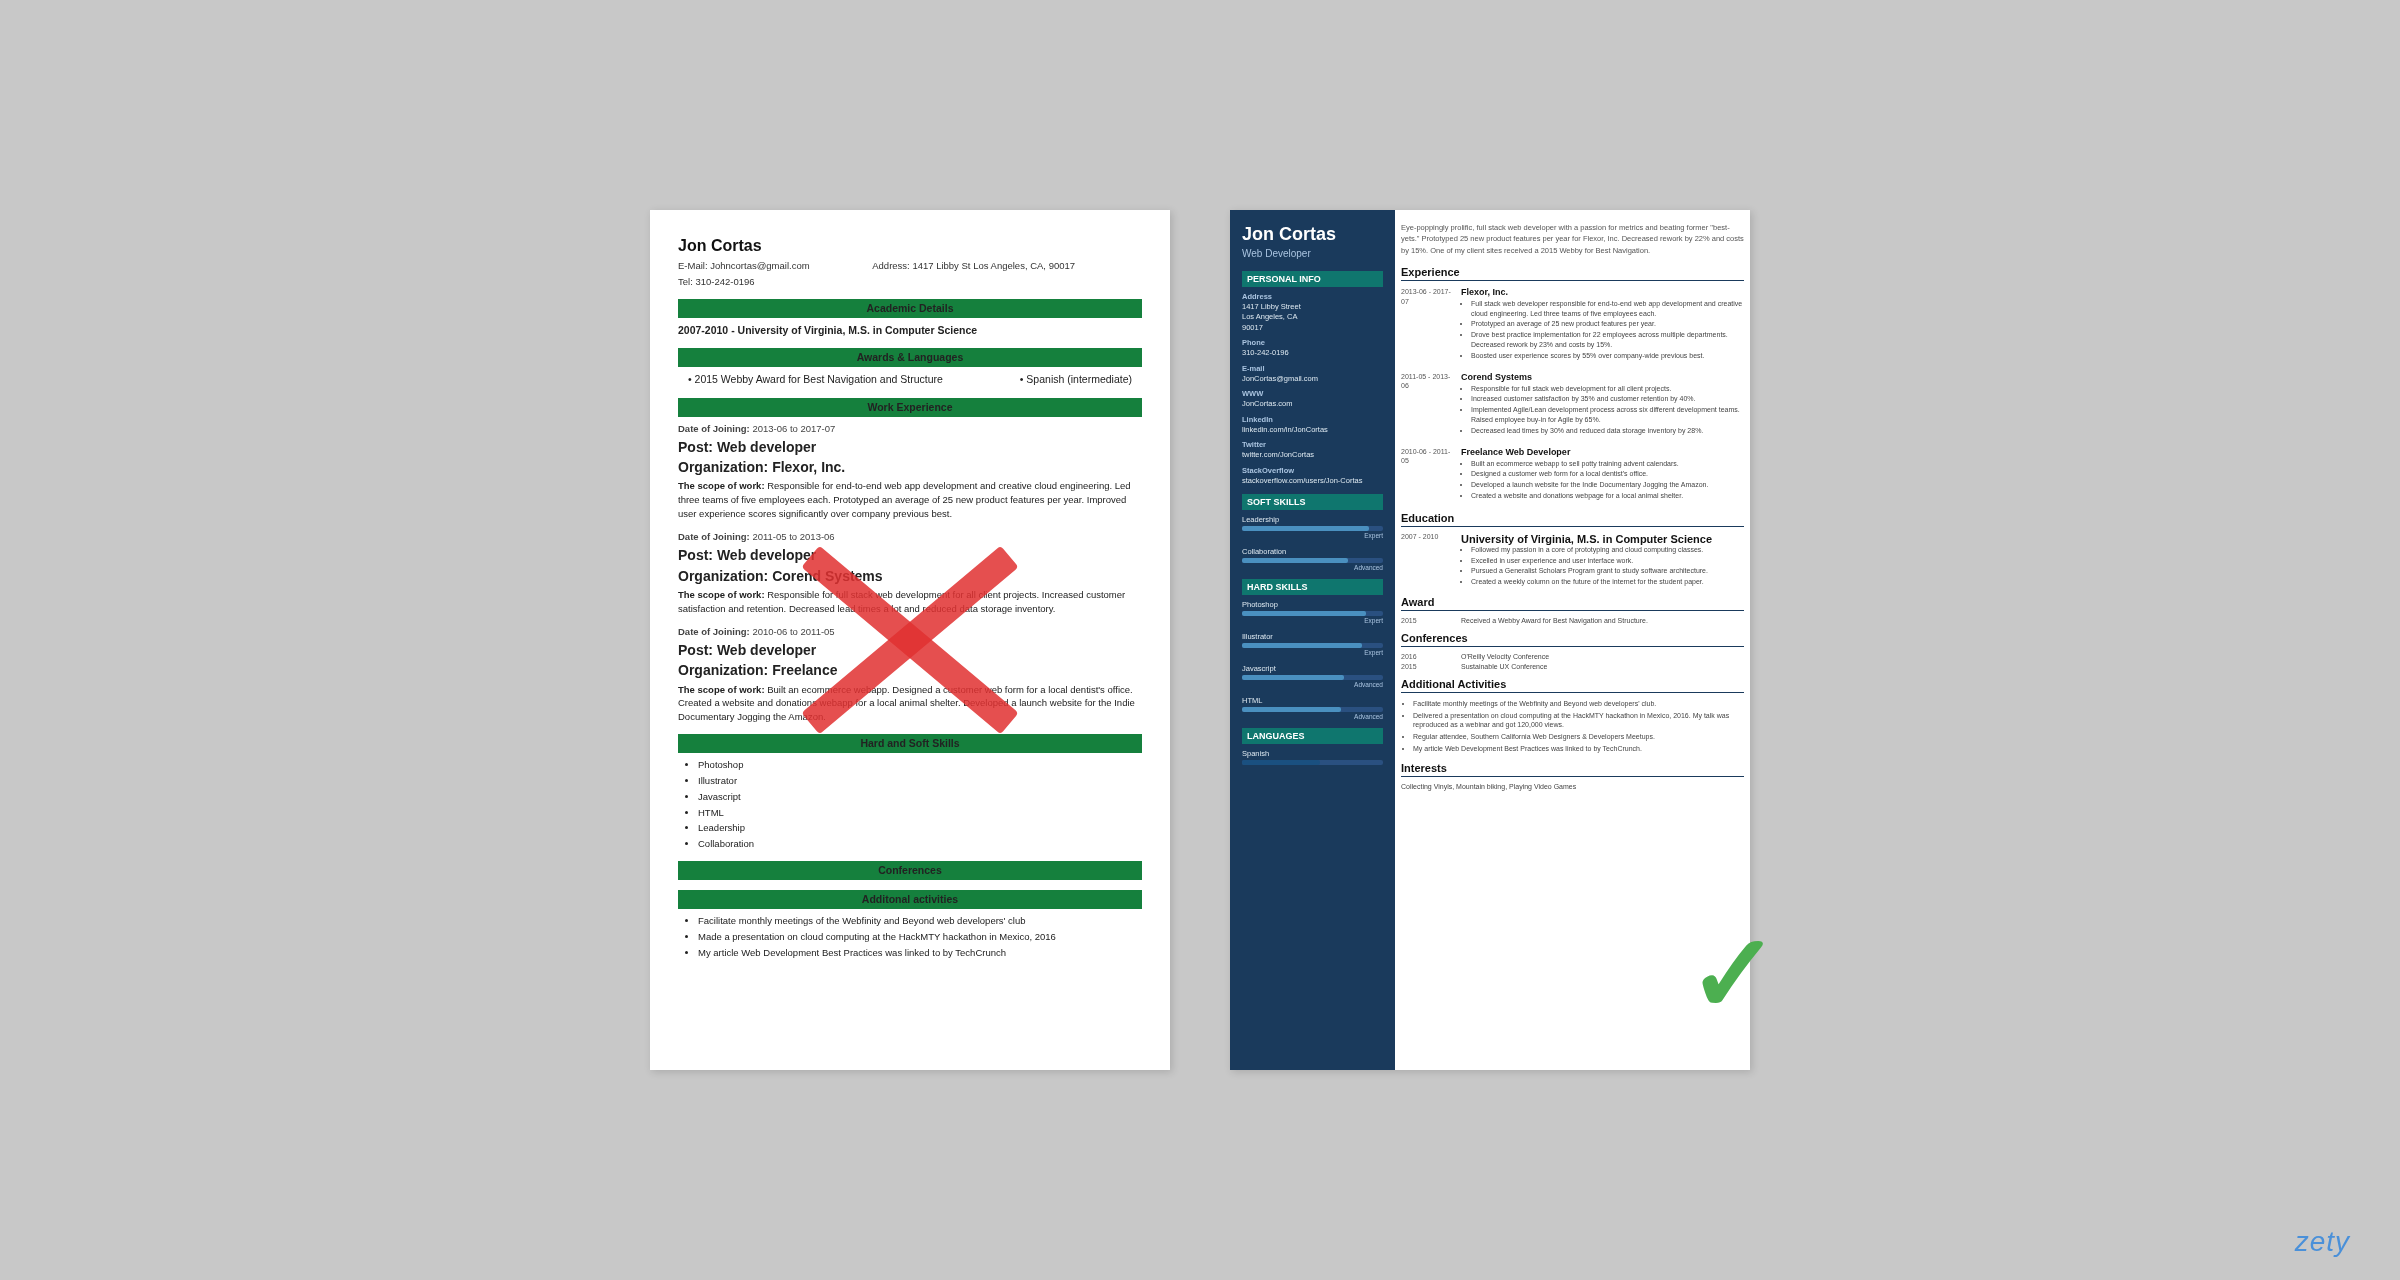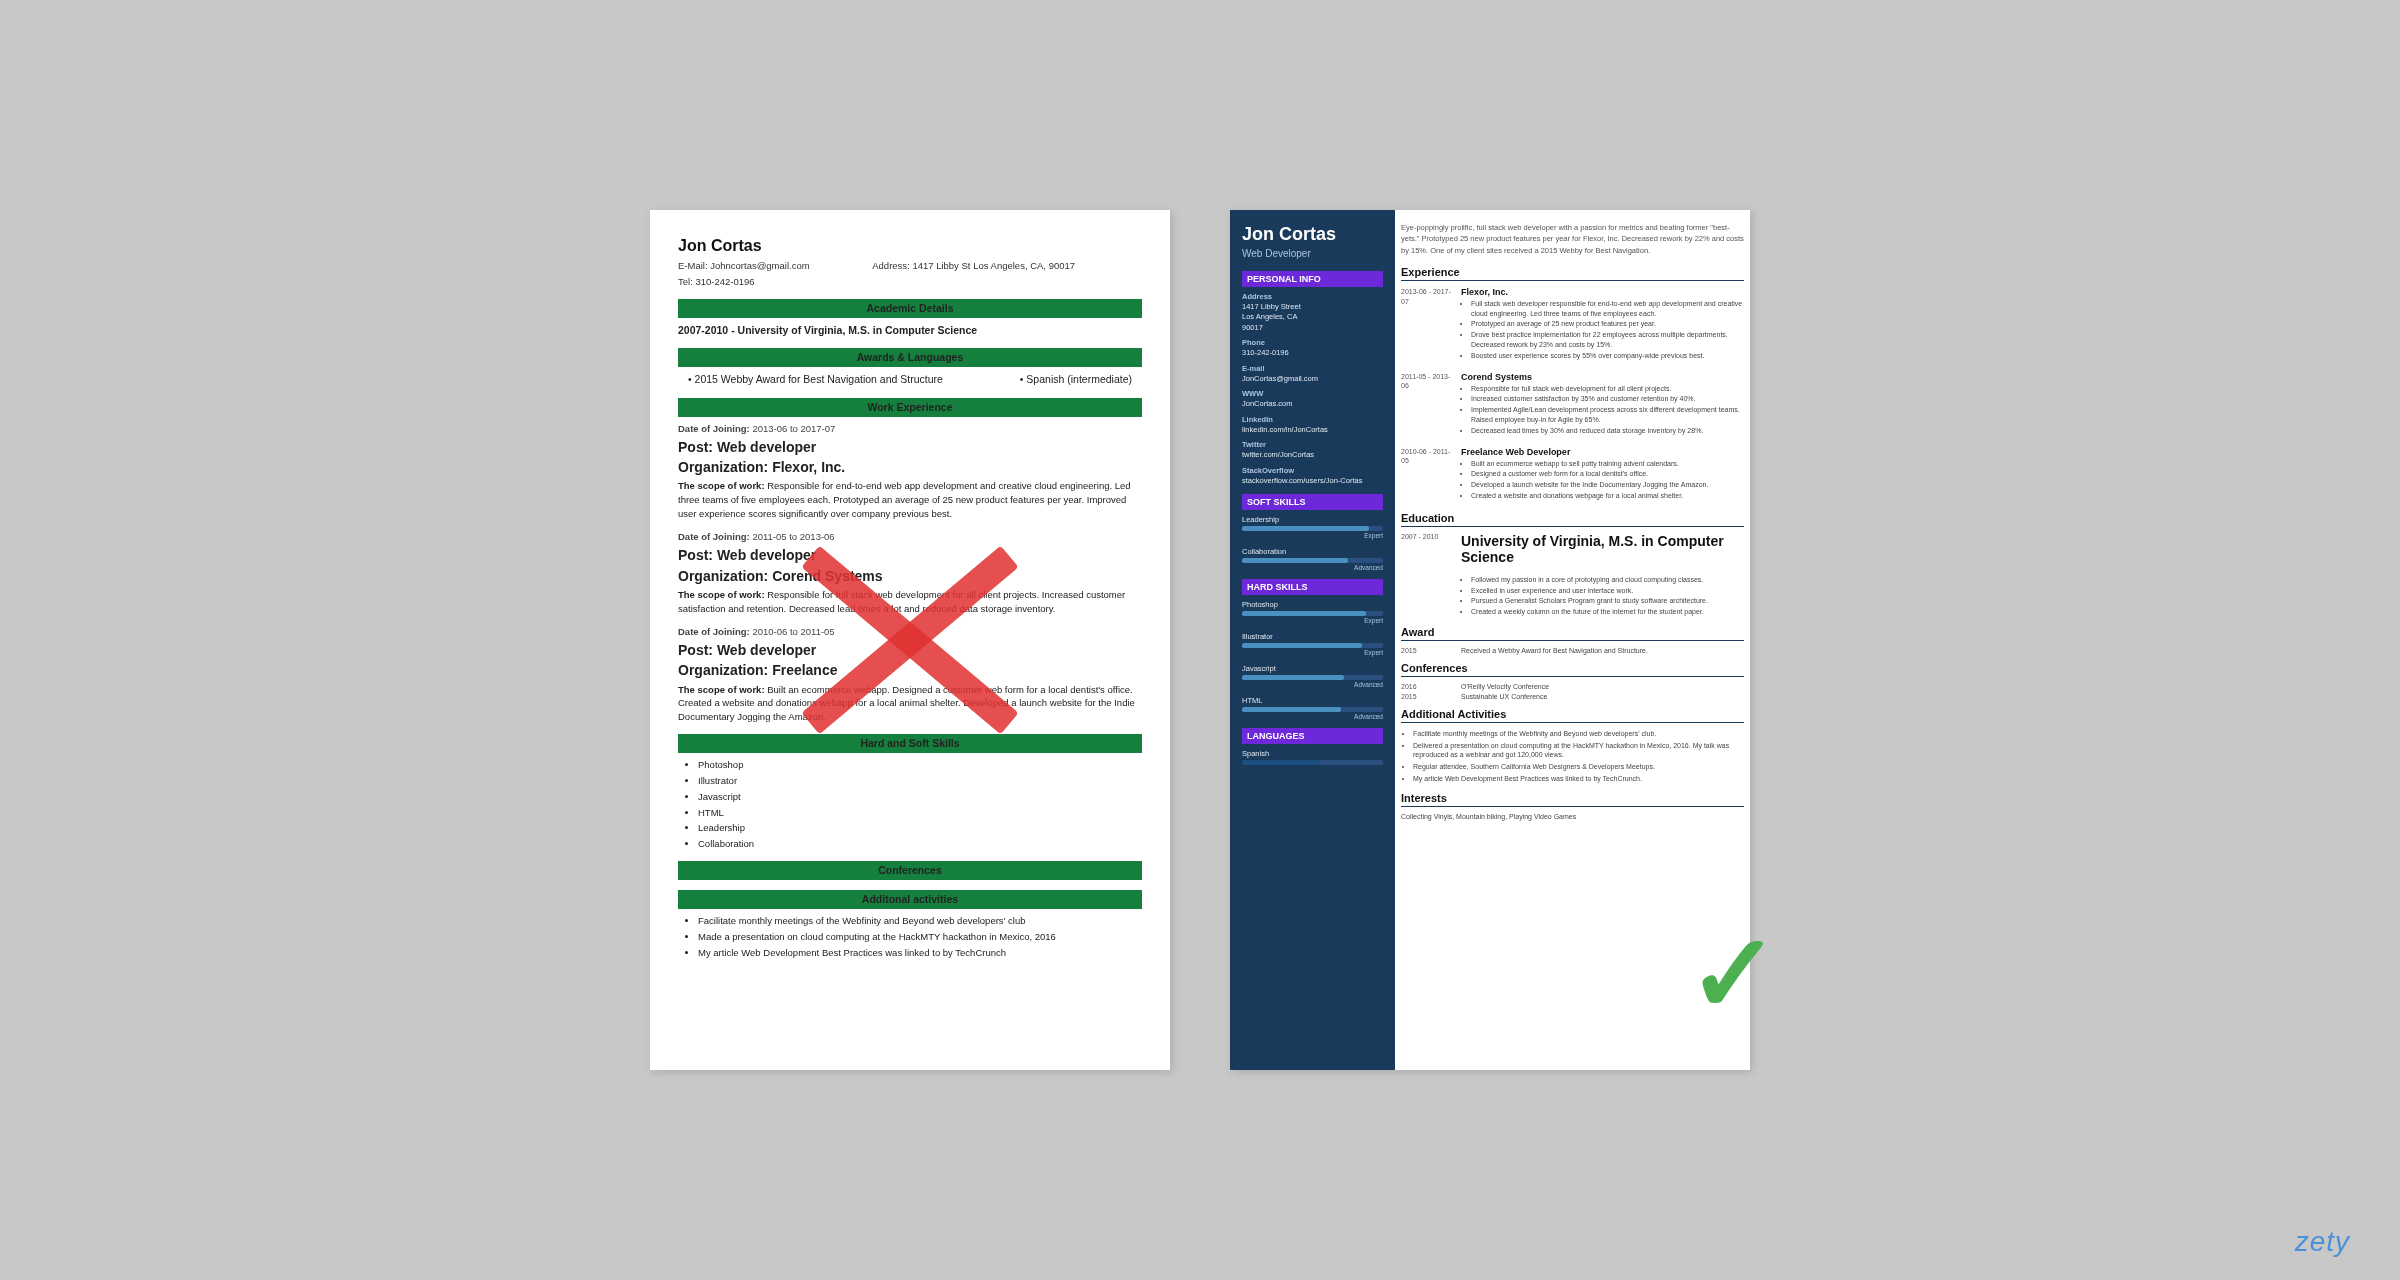--- a/index.html
+++ b/index.html
@@ -183,21 +183,21 @@
       margin-bottom: 2px;
     }
 
     .right-sidebar .title {
       font-size: 10px;
       color: #aac4e0;
       margin-bottom: 12px;
     }
 
     .sidebar-section-title {
-      background: #6d28d9;
+      background: #0f766e;
       color: #fff;
       font-size: 9px;
       font-weight: bold;
       padding: 3px 5px;
       margin: 8px 0 5px 0;
       text-transform: uppercase;
     }
 
     .info-label {
       font-size: 7.5px;
@@ -318,24 +318,24 @@
     }
 
     .edu-dates {
       font-size: 7px;
       color: #555;
       width: 52px;
       flex-shrink: 0;
     }
 
     .edu-details .school {
-      font-size: 14px;
+      font-size: 11px;
       font-weight: bold;
       color: #111;
-      margin-bottom: 10px;
+      margin-bottom: 0;
     }
 
     .edu-details ul {
       margin-left: 10px;
     }
 
     .edu-details ul li {
       font-size: 7px;
       color: #444;
       margin-bottom: 1px;

